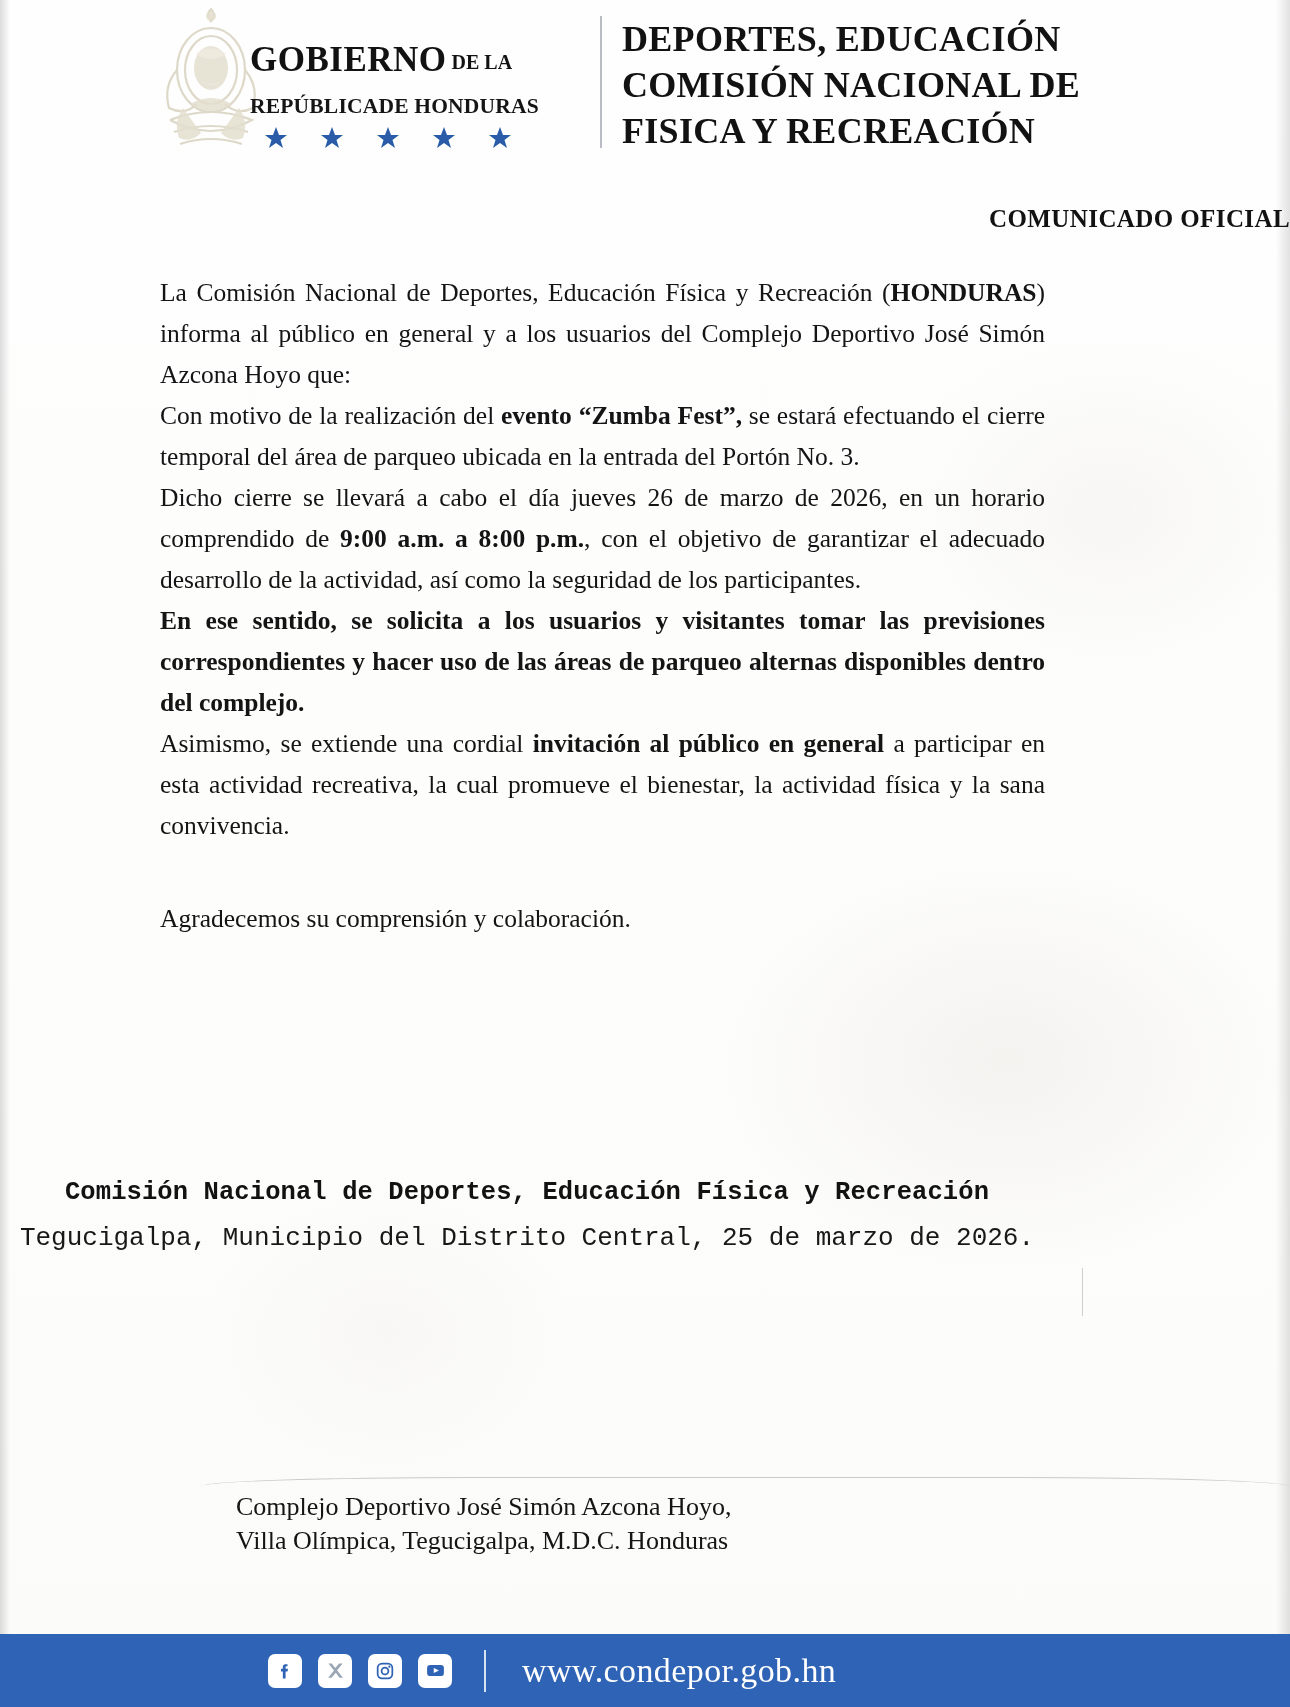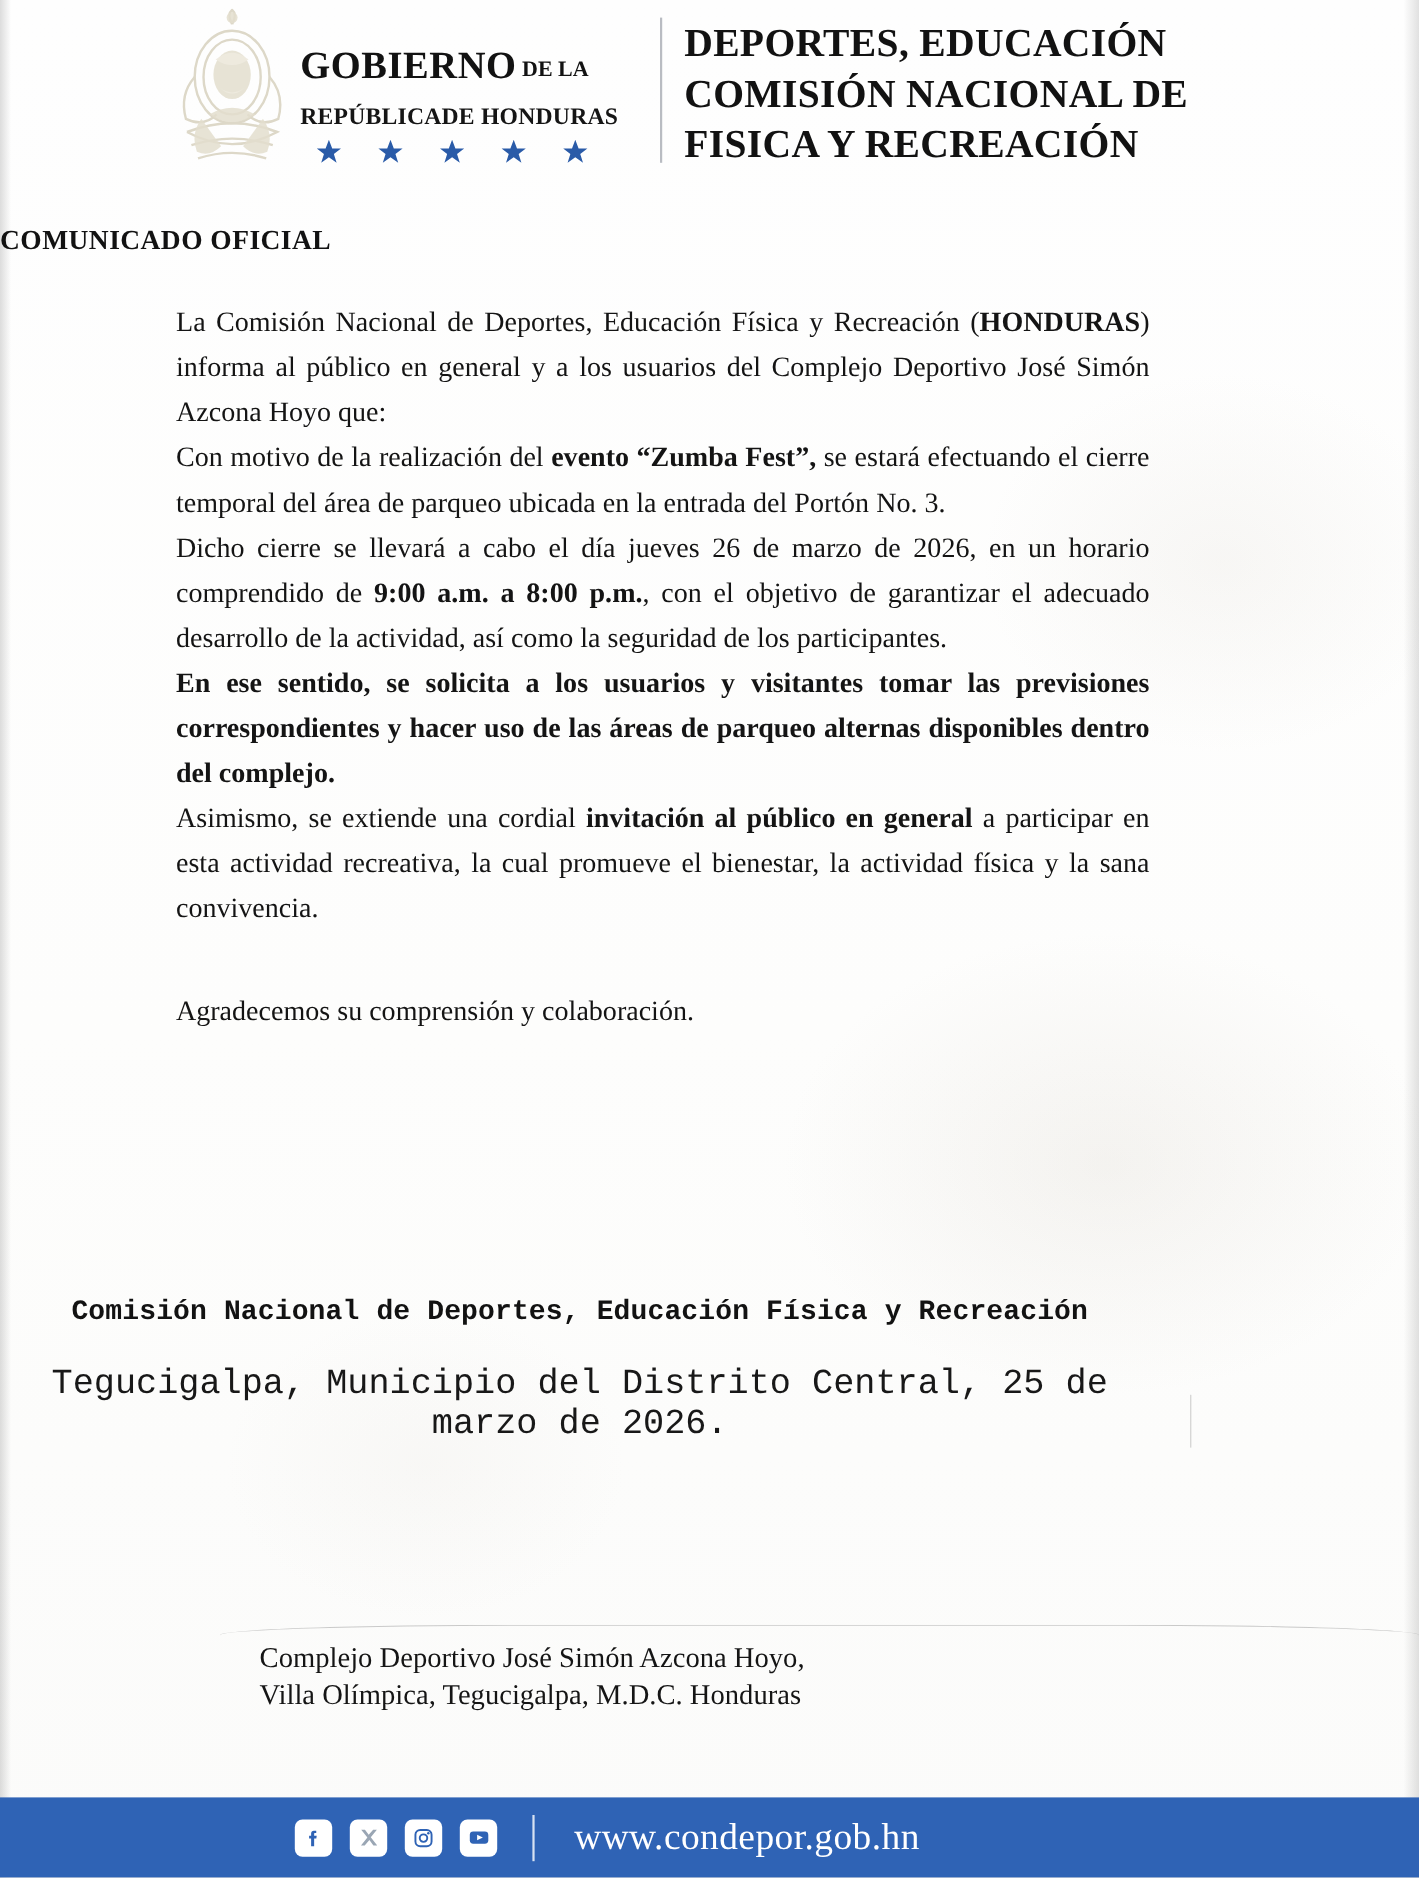--- a/index.html
+++ b/index.html
@@ -44,21 +44,21 @@
     display: flex;
     align-items: flex-start;
   }
   .crest {
     position: absolute;
     left: 150px; top: 8px;
     width: 122px; height: 158px;
   }
   .gob-block {
     position: absolute;
-    left: 273px; top: 42px;
+    left: 250px; top: 42px;
     width: 330px;
     text-align: left;
   }
   .gob-line1 {
     font-family: "Liberation Serif", "DejaVu Serif", serif;
     font-weight: bold;
     font-size: 35px;
     letter-spacing: 0.5px;
     color: #121212;
     line-height: 1.0;
@@ -108,21 +108,21 @@
     letter-spacing: 0.3px;
     color: #121212;
     white-space: nowrap;
   }
 
   
   .doc-title {
     position: absolute;
     left: 0; top: 205px;
     width: 1290px;
-    text-align: left;
+    text-align: right;
     font-weight: bold;
     font-size: 25px;
     letter-spacing: 0.4px;
     color: #121212;
   }
 
   
   .body-text {
     position: absolute;
     left: 160px; top: 272px;
@@ -154,22 +154,22 @@
     text-align: center;
     font-family: Liberation Mono, monospace;
   }
   .sig-org {
     font-weight: bold;
     font-size: 25.5px;
     color: #121212;
     letter-spacing: 0.1px;
   }
   .sig-place {
-    margin-top: 32px;
-    font-size: 32px;
+    margin-top: 16px;
+    font-size: 26px;
     color: #181818;
   }
 
   
   .artifact-line {
     position: absolute;
     left: 1082px; top: 1268px;
     width: 1px; height: 48px;
     background: rgba(150,150,150,0.45);
   }

